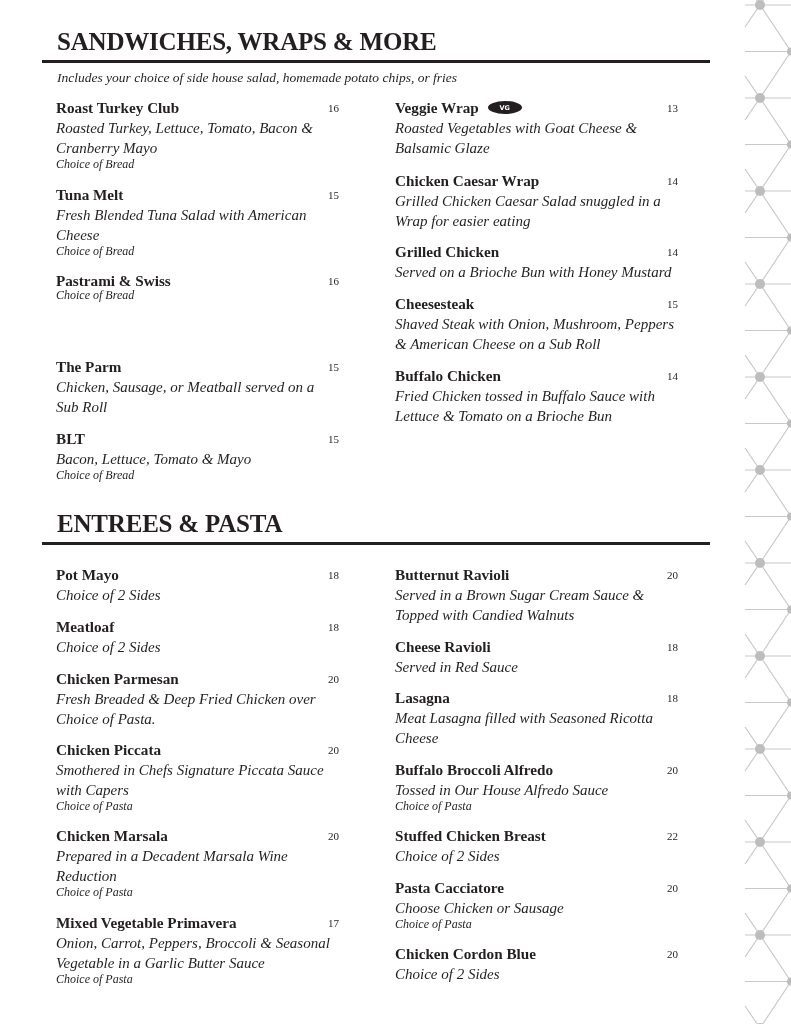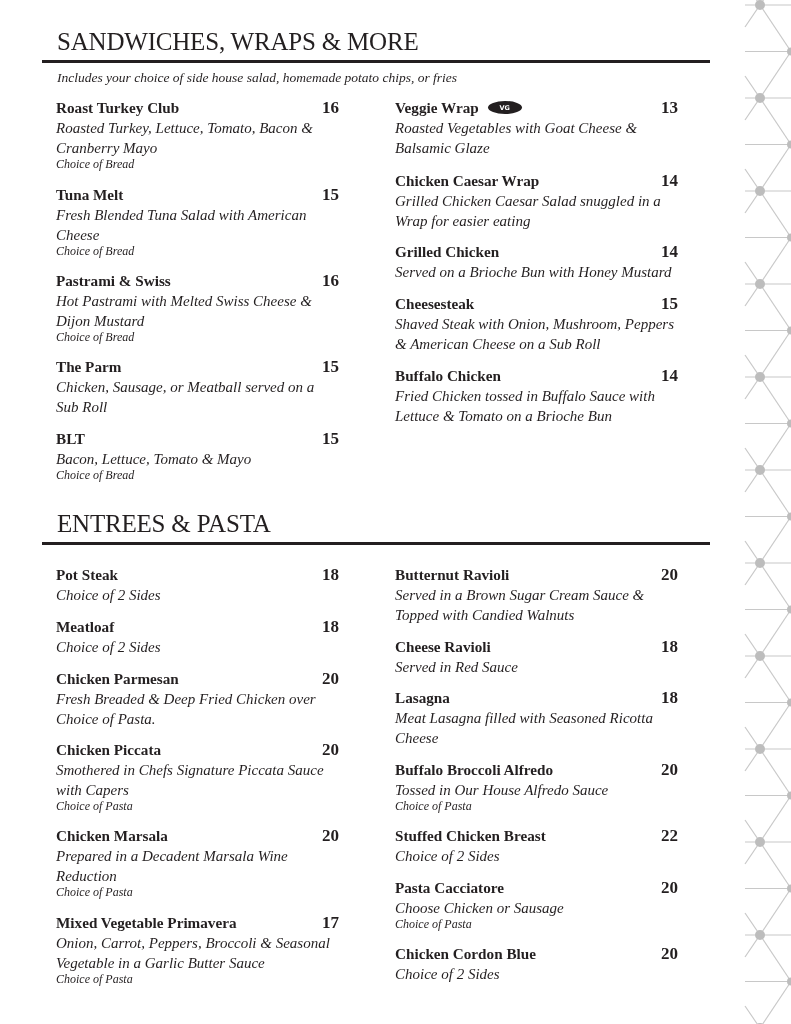--- a/index.html
+++ b/index.html
@@ -2,32 +2,32 @@
 <html><head>
 <meta charset="utf-8">
 <style>
   html, body { margin:0; padding:0; }
   body {
     width:791px; height:1024px; background:#ffffff; position:relative; overflow:hidden;
     font-family:"Liberation Serif", "DejaVu Serif", serif; color:#231f20;
   }
   .section-title {
     position:absolute; left:57px; margin:0;
-    font-family:"Liberation Serif", serif; font-weight:normal;
+    font-family:"Liberation Serif", serif; font-weight:bold;
     font-size:25px; letter-spacing:-0.2px; color:#231f20;
   }
   .rule { position:absolute; left:42px; width:668px; height:3px; background:#231f20; }
   .subtitle {
     position:absolute; left:57px; top:70px; font-style:italic; font-size:13.5px; color:#231f20;
   }
   .col { position:absolute; width:283px; }
   .item { position:absolute; left:0; width:283px; }
   .item-head { display:flex; justify-content:space-between; align-items:center; height:17px; }
   .item-name { font-weight:bold; font-size:15.2px; display:flex; align-items:center; }
-  .item-price { font-weight:bold; font-size:17px; }
+  .item-price { font-weight:normal; font-size:11px; }
   .item-desc { font-style:italic; font-size:15px; line-height:20px; margin-top:2px; }
   .item-note { font-style:italic; font-size:12px; line-height:14px; margin-top:-1px; }
   .badge {
     display:inline-flex; align-items:center; justify-content:center;
     width:34px; height:13px; border-radius:50%; background:#231f20; color:#fff;
     font-size:6.5px; font-style:normal; font-weight:bold; margin-left:9px;
     font-family:"DejaVu Sans", sans-serif;
   }
   .pattern { position:absolute; left:740px; top:0; width:51px; height:1024px; }
 </style>
@@ -53,21 +53,20 @@
         <span class="item-price">15</span>
       </div>
     <div class="item-desc">Fresh Blended Tuna Salad with American Cheese</div>
     <div class="item-note">Choice of Bread</div>
   </div>
   <div class="item" style="top:272px">
     <div class="item-head">
         <span class="item-name">Pastrami &amp; Swiss</span>
         <span class="item-price">16</span>
       </div>
-    <div class="item-desc">Hot Pastrami with Melted Swiss Cheese &amp; Dijon Mustard</div>
     <div class="item-note">Choice of Bread</div>
   </div>
   <div class="item" style="top:358px">
     <div class="item-head">
         <span class="item-name">The Parm</span>
         <span class="item-price">15</span>
       </div>
     <div class="item-desc">Chicken, Sausage, or Meatball served on a Sub Roll</div>
   </div>
   <div class="item" style="top:430px">
@@ -120,21 +119,21 @@
     <div class="item-desc">Fried Chicken tossed in Buffalo Sauce with Lettuce &amp; Tomato on a Brioche Bun</div>
   </div>
 </div>
 
 <h1 class="section-title" style="top:510px">ENTREES &amp; PASTA</h1>
 <div class="rule" style="top:542px"></div>
 
 <div class="col" style="left:56px;top:0">
   <div class="item" style="top:566px">
     <div class="item-head">
-        <span class="item-name">Pot Steak</span>
+        <span class="item-name">Pot Mayo</span>
         <span class="item-price">18</span>
       </div>
     <div class="item-desc">Choice of 2 Sides</div>
   </div>
   <div class="item" style="top:618px">
     <div class="item-head">
         <span class="item-name">Meatloaf</span>
         <span class="item-price">18</span>
       </div>
     <div class="item-desc">Choice of 2 Sides</div>

